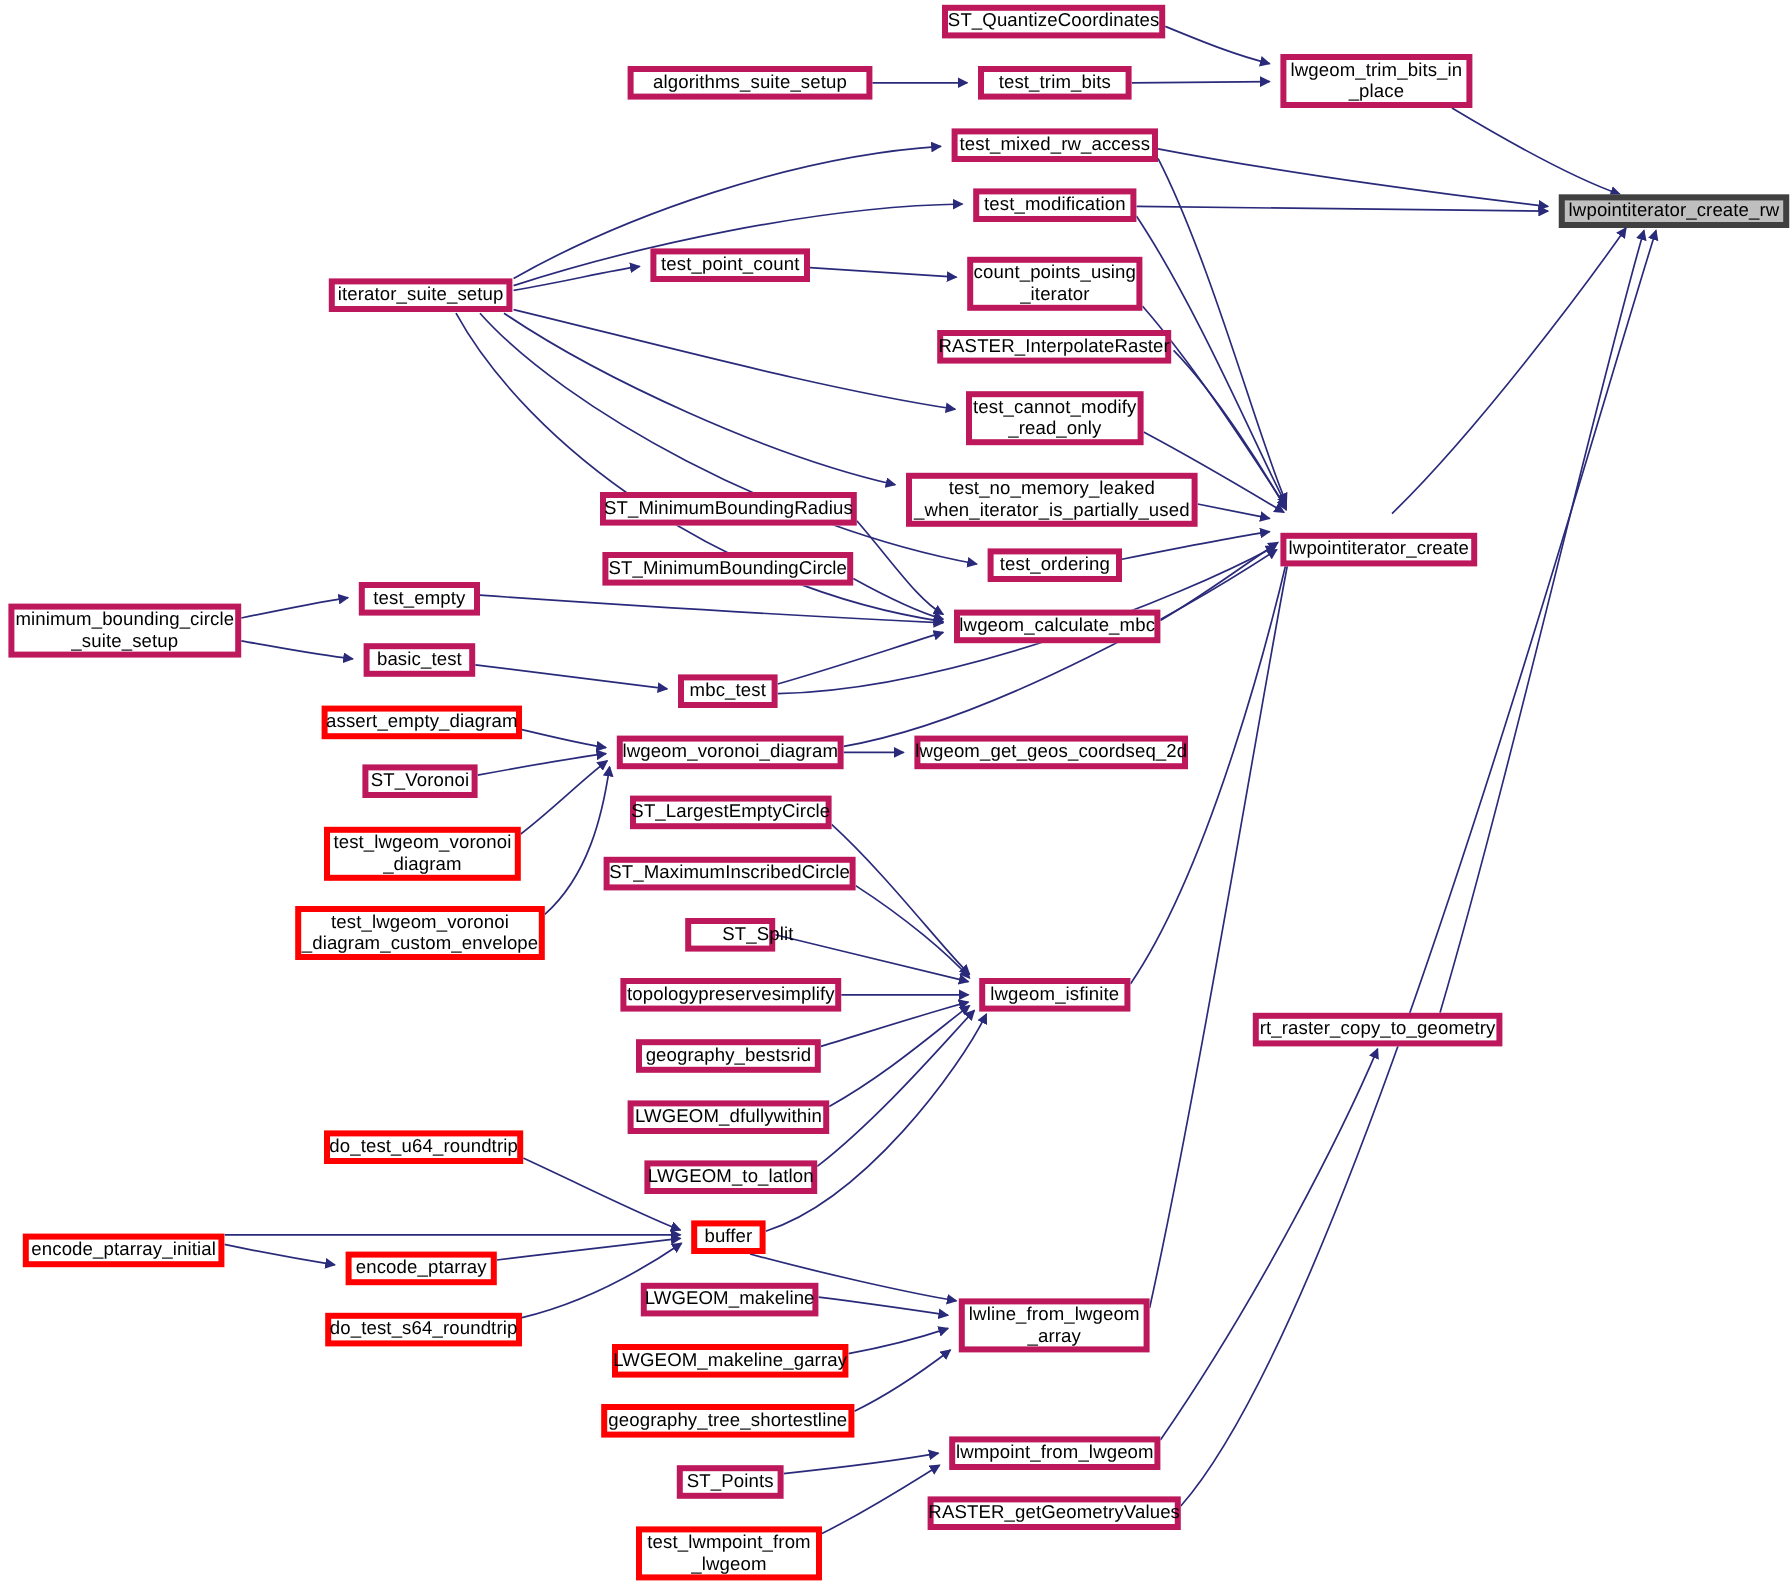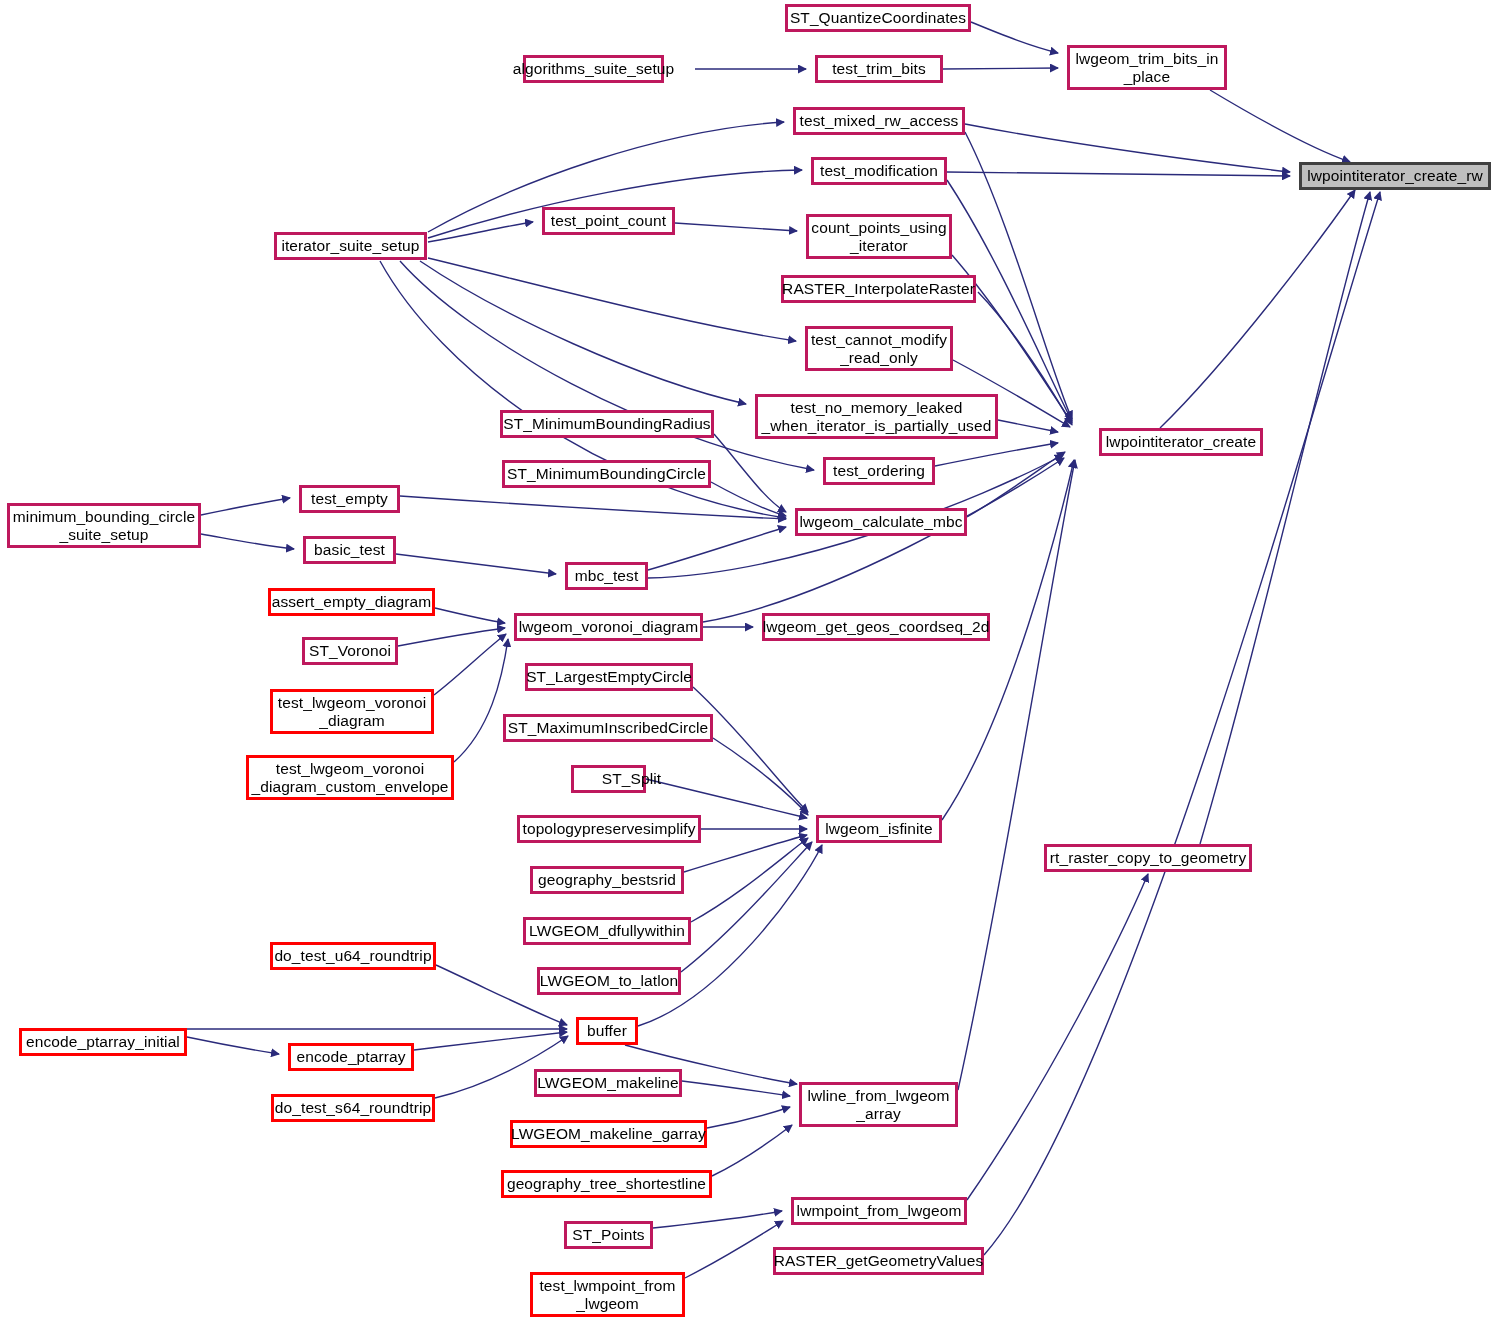--- a/index.html
+++ b/index.html
@@ -24,21 +24,21 @@
     pointer-events: none;
   }
   .node {
     position: absolute;
     box-sizing: border-box;
     display: flex;
     align-items: center;
     justify-content: center;
     text-align: center;
     background: #ffffff;
-    border: 3px solid #be185d;
+    border: 5px solid #be185d;
     color: #000000;
     font-size: 15.5px;
     line-height: 1.16;
     white-space: pre-line;
     letter-spacing: 0.1px;
   }
   .node.red {
     border-color: #ff0000;
   }
   .node.highlight {
@@ -119,38 +119,38 @@
         <path d="M 685,1278 C 730,1255 765,1232 783,1221" marker-end="url(#arrow)"></path>
         <path d="M 958,1090 C 1000,900 1055,560 1075,460" marker-end="url(#arrow)"></path>
         <path d="M 967,1200 C 1050,1080 1120,940 1148,874" marker-end="url(#arrow)"></path>
         <path d="M 1200,844 C 1260,640 1330,330 1370,192" marker-end="url(#arrow)"></path>
         <path d="M 984,1255 C 1120,1100 1300,450 1380,192" marker-end="url(#arrow)"></path>
         <path d="M 1160,428 C 1230,360 1320,240 1355,190" marker-end="url(#arrow)"></path>
       </g>
   </svg>
   <div id="node-layer">
       <div class="node" style="left: 785px; top: 4px; width: 186px; height: 28px;"><span class="node-label">ST_QuantizeCoordinates</span></div>
-      <div class="node" style="left: 523px; top: 55px; width: 141px; height: 28px;"><span class="node-label">algorithms_suite_setup</span></div>
+      <div class="node" style="left: 523px; top: 55px; width: 204px; height: 28px;"><span class="node-label">algorithms_suite_setup</span></div>
       <div class="node" style="left: 815px; top: 55px; width: 128px; height: 28px;"><span class="node-label">test_trim_bits</span></div>
       <div class="node" style="left: 1067px; top: 45px; width: 160px; height: 45px;"><span class="node-label">lwgeom_trim_bits_in
 _place</span></div>
       <div class="node" style="left: 793px; top: 107px; width: 172px; height: 28px;"><span class="node-label">test_mixed_rw_access</span></div>
       <div class="node highlight" style="left: 1299px; top: 162px; width: 192px; height: 28px;"><span class="node-label">lwpointiterator_create_rw</span></div>
       <div class="node" style="left: 811px; top: 157px; width: 136px; height: 28px;"><span class="node-label">test_modification</span></div>
       <div class="node" style="left: 542px; top: 207px; width: 133px; height: 28px;"><span class="node-label">test_point_count</span></div>
       <div class="node" style="left: 806px; top: 214px; width: 146px; height: 45px;"><span class="node-label">count_points_using
 _iterator</span></div>
       <div class="node" style="left: 274px; top: 232px; width: 153px; height: 28px;"><span class="node-label">iterator_suite_setup</span></div>
       <div class="node" style="left: 781px; top: 275px; width: 195px; height: 28px;"><span class="node-label">RASTER_InterpolateRaster</span></div>
       <div class="node" style="left: 805px; top: 326px; width: 148px; height: 45px;"><span class="node-label">test_cannot_modify
 _read_only</span></div>
       <div class="node" style="left: 755px; top: 394px; width: 243px; height: 45px;"><span class="node-label">test_no_memory_leaked
 _when_iterator_is_partially_used</span></div>
       <div class="node" style="left: 500px; top: 410px; width: 214px; height: 28px;"><span class="node-label">ST_MinimumBoundingRadius</span></div>
-      <div class="node" style="left: 1067px; top: 428px; width: 164px; height: 28px; margin-left: 32px;"><span class="node-label">lwpointiterator_create</span></div>
+      <div class="node" style="left: 1067px; top: 444px; width: 164px; height: 28px;"><span class="node-label">lwpointiterator_create</span></div>
       <div class="node" style="left: 823px; top: 457px; width: 112px; height: 28px;"><span class="node-label">test_ordering</span></div>
       <div class="node" style="left: 502px; top: 460px; width: 209px; height: 28px;"><span class="node-label">ST_MinimumBoundingCircle</span></div>
       <div class="node" style="left: 299px; top: 485px; width: 101px; height: 28px;"><span class="node-label">test_empty</span></div>
       <div class="node" style="left: 7px; top: 503px; width: 194px; height: 45px;"><span class="node-label">minimum_bounding_circle
 _suite_setup</span></div>
       <div class="node" style="left: 795px; top: 508px; width: 172px; height: 28px;"><span class="node-label">lwgeom_calculate_mbc</span></div>
       <div class="node" style="left: 303px; top: 536px; width: 93px; height: 28px;"><span class="node-label">basic_test</span></div>
       <div class="node" style="left: 565px; top: 562px; width: 83px; height: 28px;"><span class="node-label">mbc_test</span></div>
       <div class="node red" style="left: 268px; top: 588px; width: 167px; height: 28px;"><span class="node-label">assert_empty_diagram</span></div>
       <div class="node" style="left: 514px; top: 613px; width: 189px; height: 28px;"><span class="node-label">lwgeom_voronoi_diagram</span></div>

